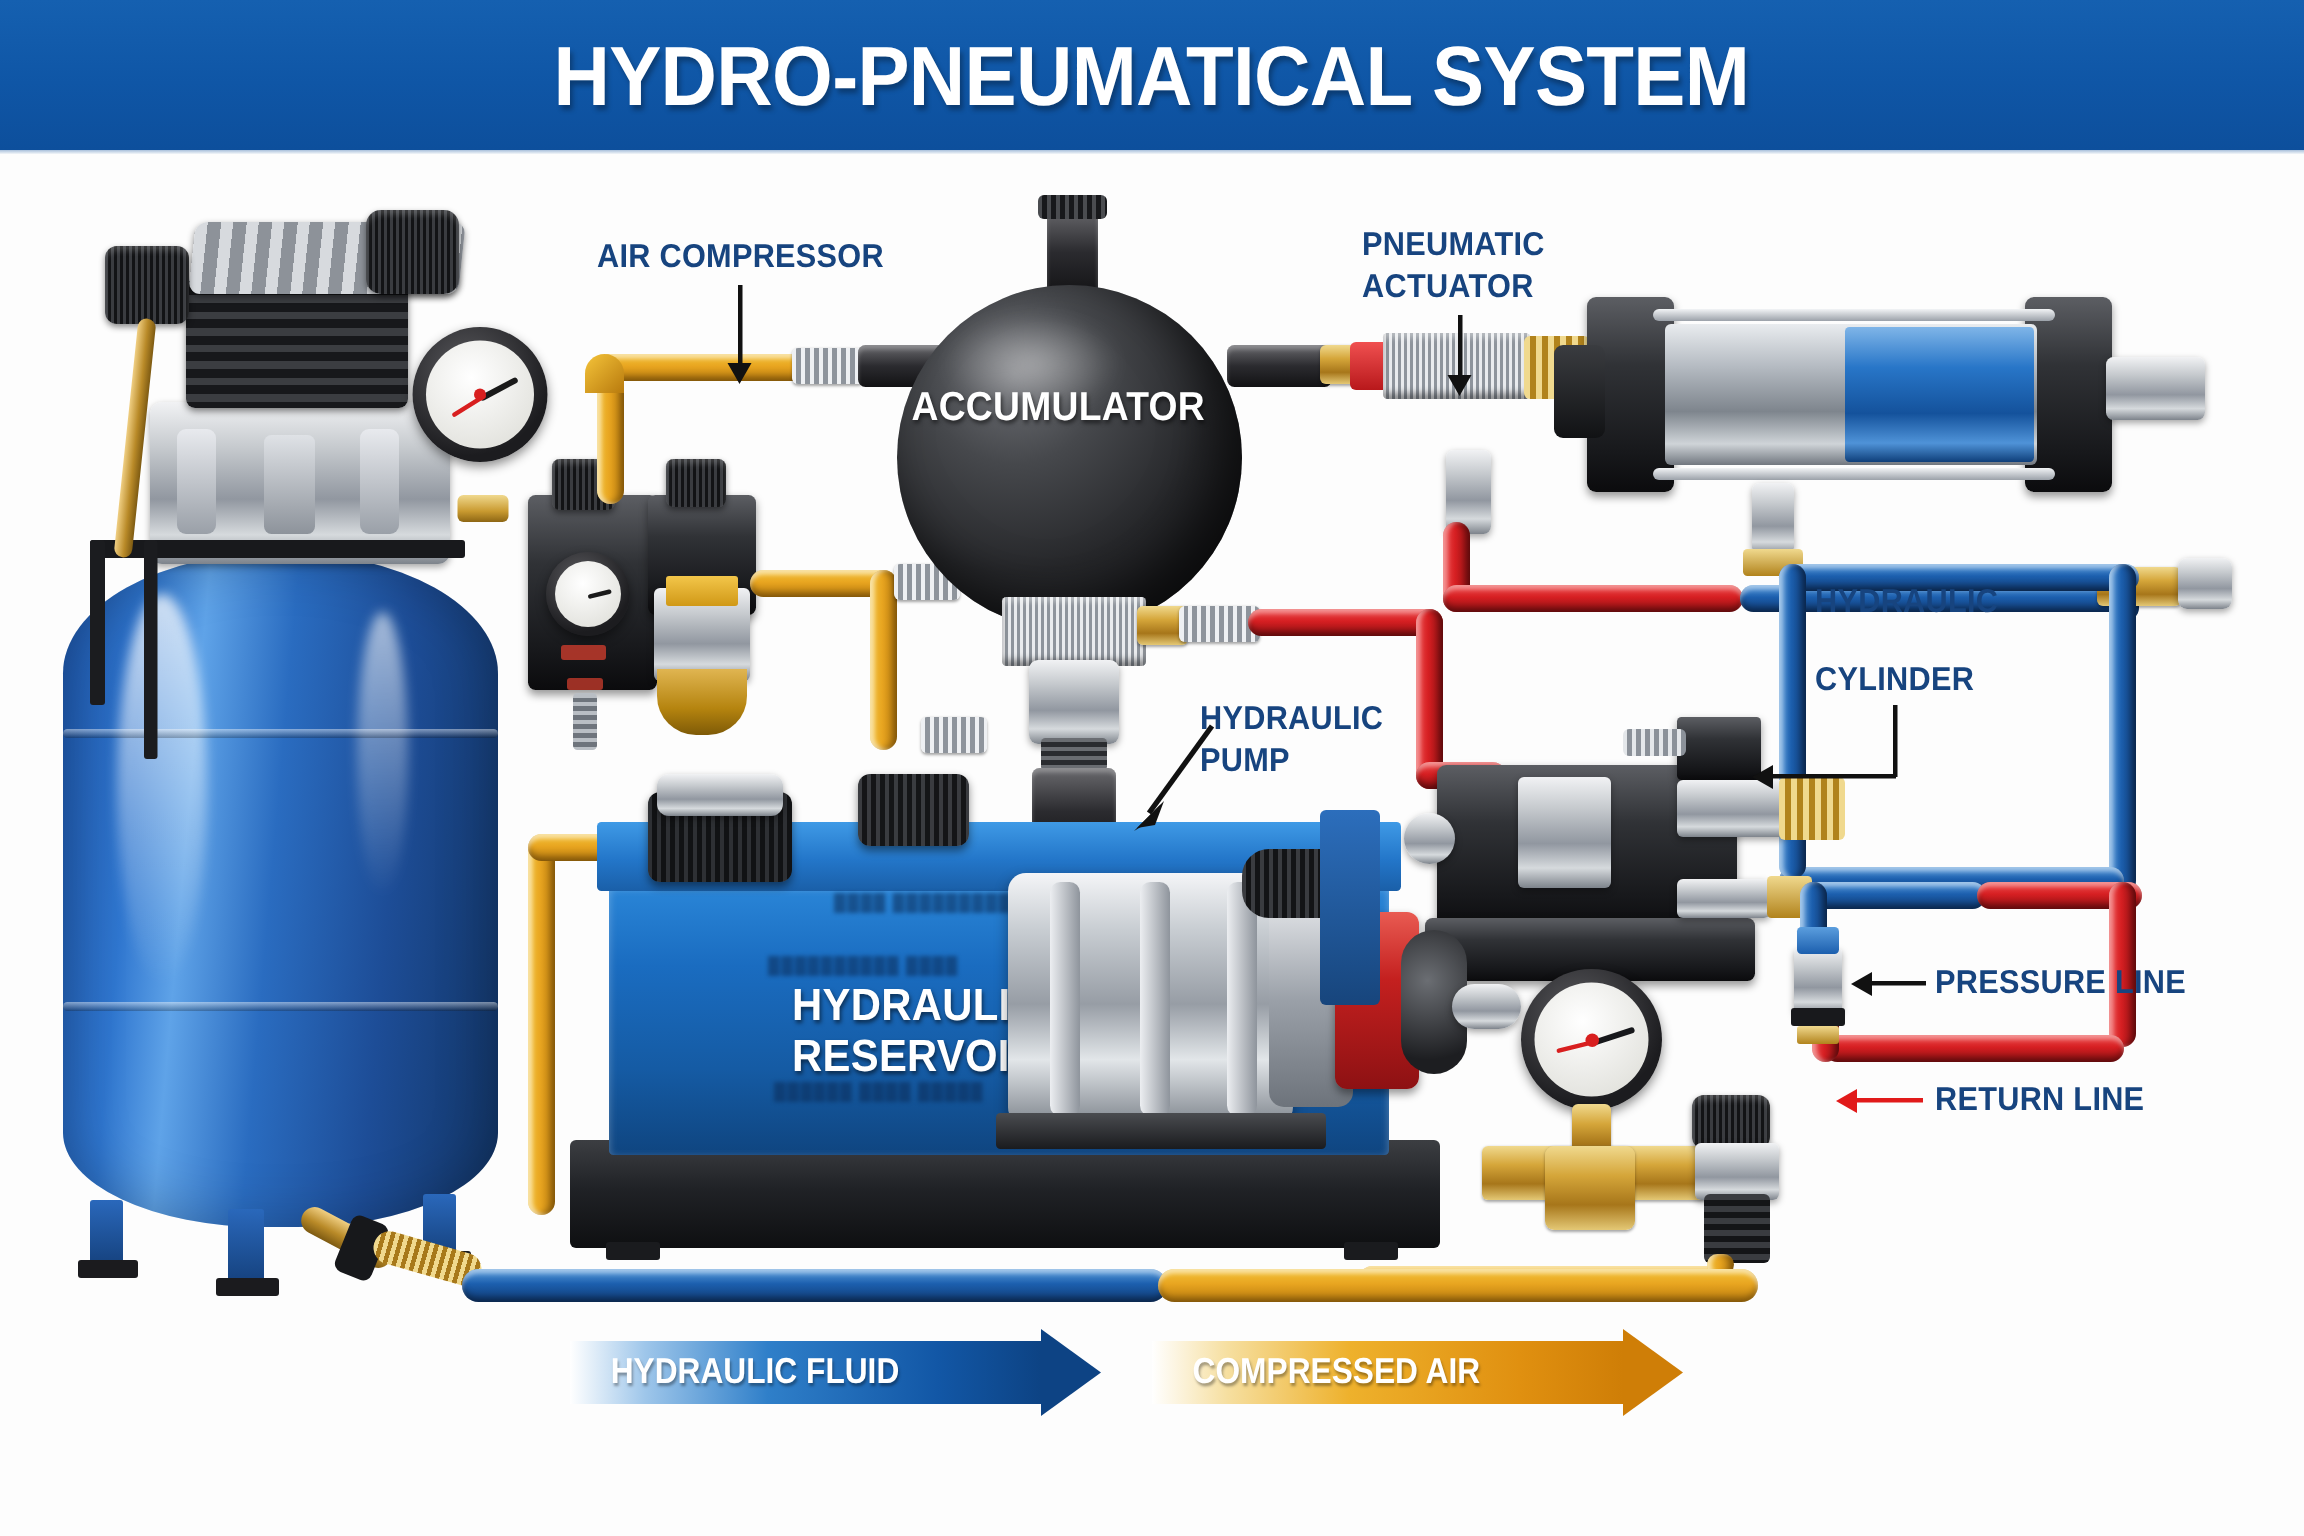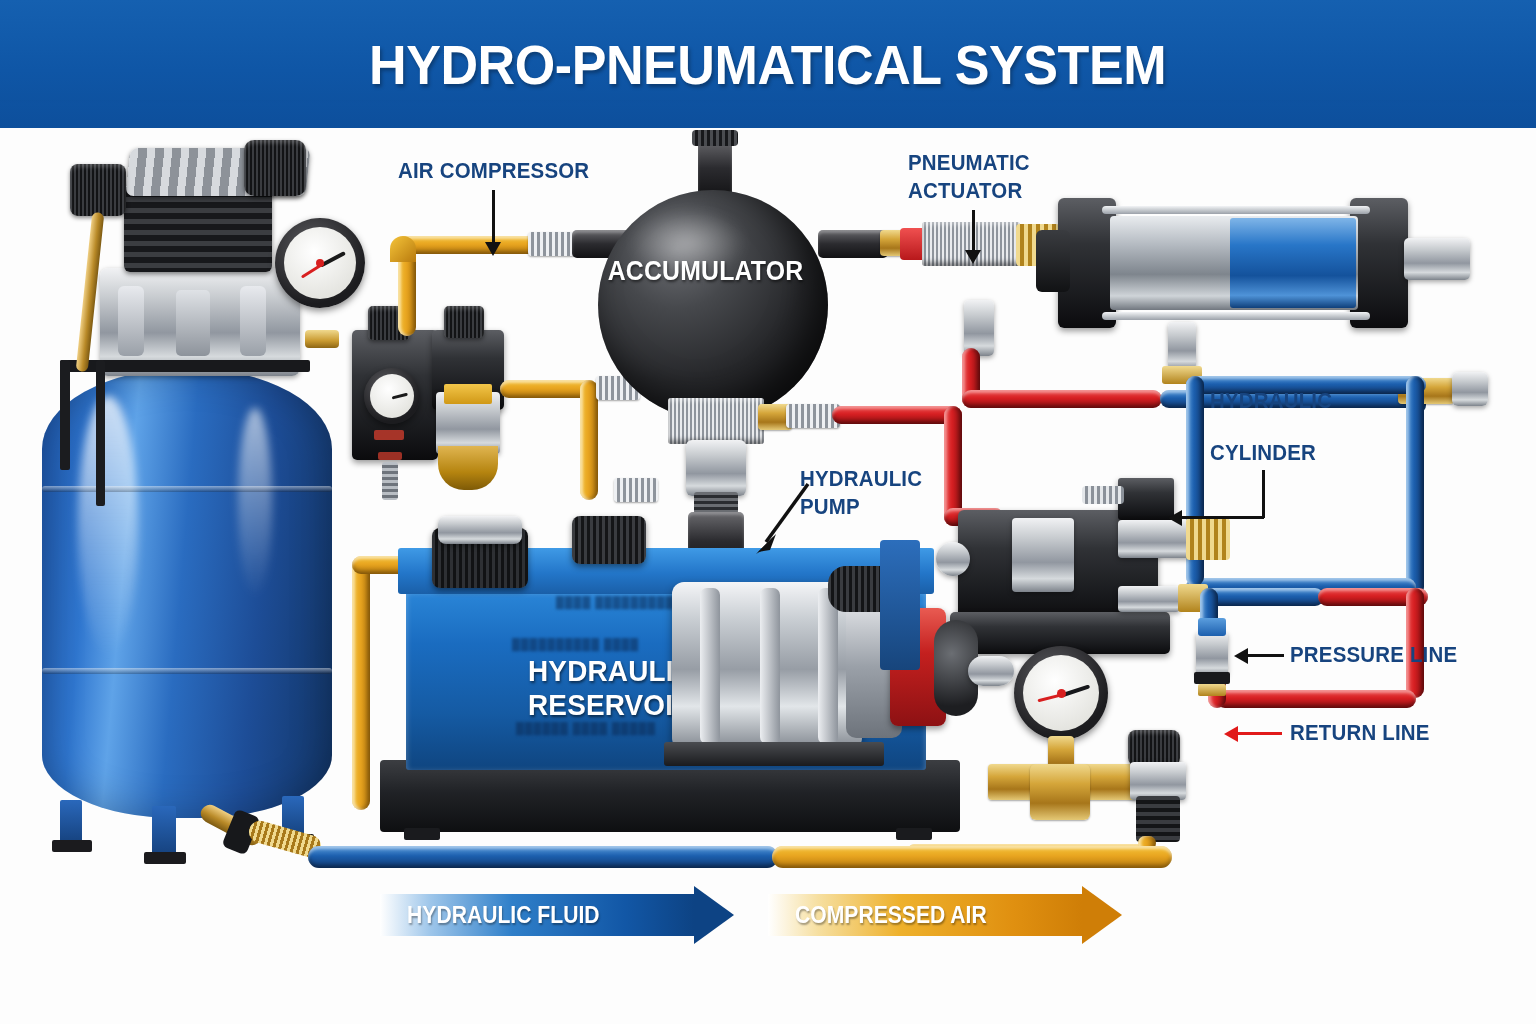--- a/index.html
+++ b/index.html
@@ -5,21 +5,21 @@
   html,body{margin:0;padding:0;}
   body{
     width:1536px;height:1024px;overflow:hidden;
     background:#ffffff;
     font-family:"Liberation Sans", sans-serif;
   }
   #stage{position:relative;width:1536px;height:1024px;background:#fdfdfd;}
 
   
   .banner{
-    position:absolute;left:0;top:0;width:1536px;height:128px;
+    position:absolute;left:0;top:0;width:1536px;height:100px;
     background:linear-gradient(180deg,#1560b0 0%,#0f56a6 55%,#0d4f9c 100%);
     display:flex;align-items:center;justify-content:center;
   }
   .banner-title{
     color:#ffffff;font-weight:bold;font-size:56px;letter-spacing:-0.5px;
     transform:scaleX(.93);
     text-shadow:2px 3px 4px rgba(0,0,0,.30);
     white-space:nowrap;
   }
   .banner-edge{position:absolute;left:0;top:100px;width:1536px;height:3px;

